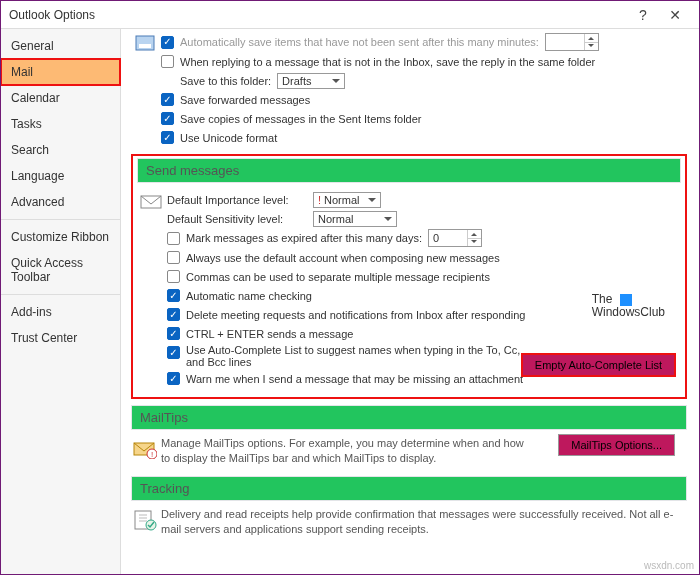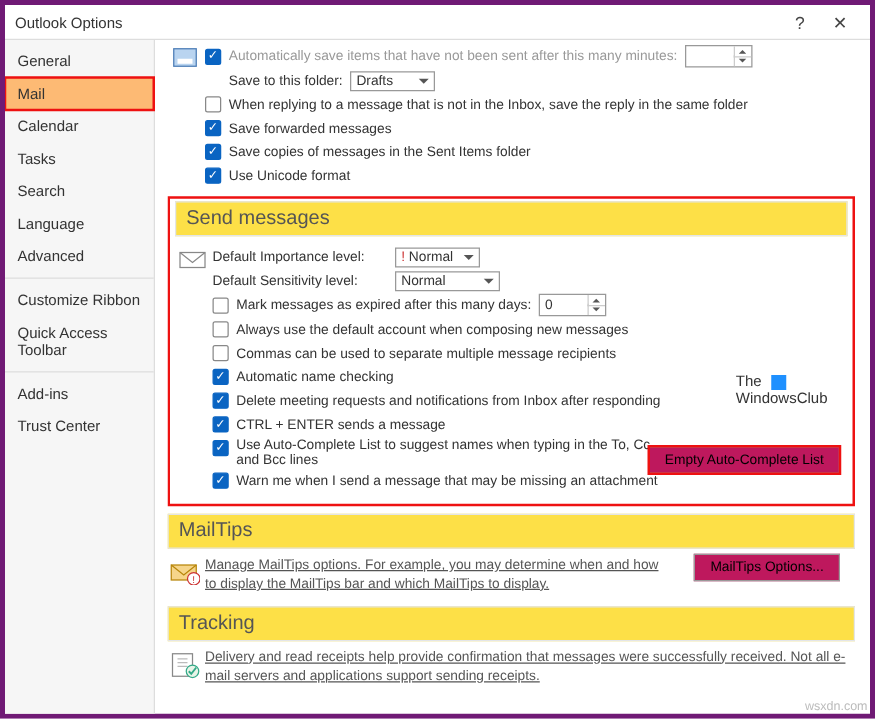--- a/index.html
+++ b/index.html
@@ -1,33 +1,33 @@
 <!DOCTYPE html>
 <html><head>
 <meta charset="utf-8">
 <style>
 * { box-sizing: border-box; margin: 0; padding: 0; }
 body { font-family: "Segoe UI", Tahoma, sans-serif; font-size: 11px; color: #333; background: #fff; width: 700px; height: 575px; overflow: hidden; }
-.window { width: 700px; height: 575px; border: 4px solid #701a75; display: flex; flex-direction: column; background: #fff; }
+.window { width: 700px; height: 575px; border: 1px solid #701a75; display: flex; flex-direction: column; background: #fff; }
 .titlebar { height: 28px; display: flex; align-items: center; padding: 0 8px; border-bottom: 1px solid #ddd; }
 .titlebar .title { flex: 1; font-size: 12px; }
 .titlebar .tbtn { width: 32px; height: 20px; display: flex; align-items: center; justify-content: center; font-size: 14px; color: #444; }
 .body { flex: 1; display: flex; overflow: hidden; }
 .sidebar { width: 120px; background: #f6f6f6; border-right: 1px solid #ddd; padding: 4px 0; }
 .side-item { padding: 6px 10px; font-size: 12px; color: #333; cursor: pointer; }
 .side-item.selected { background: #fdba74; }
 .side-sep { border-top: 1px solid #ddd; margin: 4px 0; }
 .hl-red { outline: 2px solid #e11; outline-offset: -1px; }
 .main { flex: 1; padding: 2px 12px 6px 10px; display: flex; flex-direction: column; overflow: hidden; }
 .content { flex: 1; overflow: hidden; }
 .chk { width: 13px; height: 13px; border: 1px solid #888; border-radius: 2px; display: inline-flex; align-items: center; justify-content: center; background: #fff; flex-shrink: 0; }
 .chk.checked { background: #0a64c2; border-color: #0a64c2; }
 .chk.checked::after { content: "✓"; color: #fff; font-size: 10px; line-height: 1; }
 .lbl { font-size: 11px; }
-.section-head { background: #fde047; padding: 4px 8px; font-size: 16px; color: #555; margin-top: 6px; border: 1px solid #e3e5e8; }
+.section-head { background: #22c55e; padding: 4px 8px; font-size: 13px; color: #555; margin-top: 6px; border: 1px solid #e3e5e8; }
 .group { padding: 6px 0 4px 0; }
 .select { border: 1px solid #999; padding: 1px 18px 1px 4px; font-size: 11px; background: #fff; position: relative; min-width: 68px; display: inline-block; }
 .select::after { content: ""; position: absolute; right: 4px; top: 50%; margin-top: -2px; border: 4px solid transparent; border-top-color: #555; }
 .spin { border: 1px solid #999; width: 54px; height: 18px; display: inline-flex; align-items: center; padding: 0 16px 0 4px; font-size: 11px; position: relative; }
 .spin .arrow-up, .spin .arrow-down { position: absolute; right: 0; width: 14px; height: 9px; border-left: 1px solid #ccc; display: flex; align-items: center; justify-content: center; }
 .spin .arrow-up { top: 0; border-bottom: 1px solid #ccc; }
 .spin .arrow-down { bottom: 0; }
 .spin .arrow-up::after { content: ""; border: 3px solid transparent; border-bottom-color: #555; position: relative; top: -1px; }
 .spin .arrow-down::after { content: ""; border: 3px solid transparent; border-top-color: #555; position: relative; top: 1px; }
 .btn { border: 1px solid #999; background: #be185d; padding: 4px 12px; font-size: 11px; cursor: pointer; }
@@ -37,21 +37,21 @@
 .line-flex { display: flex; align-items: flex-start; }
 .pad-icon { width: 30px; flex-shrink: 0; display: flex; justify-content: center; padding-top: 2px; }
 .grow { flex: 1; }
 .srow { display: flex; align-items: center; gap: 6px; margin: 2px 0; min-height: 17px; }
 .srow .lbl { padding-left: 0; }
 .empty-btn-wrap { position: absolute; right: 10px; top: 198px; }
 .watermark { position: absolute; right: 16px; top: 104px; text-align: left; font-size: 12px; color: #333; line-height: 1.1; font-family: "Segoe UI", sans-serif; }
 .watermark .sq { display: inline-block; width: 12px; height: 12px; background: #1e90ff; vertical-align: middle; margin-left: 4px; }
 .footer { height: 36px; border-top: 1px solid #ddd; display: flex; justify-content: flex-end; align-items: center; gap: 8px; padding: 0 14px; }
 .truncate-top { color: #999; }
-.desc { font-size: 11px; color: #555; line-height: 1.35; text-decoration: underline; }
+.desc { font-size: 11px; color: #555; line-height: 1.35; }
 svg { display: block; }
 .mailtips-btn-wrap { position: absolute; right: 12px; top: 4px; }
 .rel { position: relative; }
 </style>
 </head>
 <body>
 
 <div class="window">
   <div class="titlebar">
     <div class="title">Outlook Options</div>
@@ -91,28 +91,28 @@
             <div class="srow">
               <span class="chk checked"></span>
               <span class="lbl truncate-top">Automatically save items that have not been sent after this many minutes:</span>
               <span class="spin">
                   <span></span>
                   <span class="arrow-up"></span>
                   <span class="arrow-down"></span>
                 </span>
             </div>
             <div class="srow">
+                <span class="chk"></span>
+                <span class="lbl">When replying to a message that is not in the Inbox, save the reply in the same folder</span>
+              </div>
+            <div class="srow">
               <span style="width:13px"></span>
               <span class="lbl">Save to this folder:</span>
               <span class="select">Drafts</span>
             </div>
-            <div class="srow">
-                <span class="chk"></span>
-                <span class="lbl">When replying to a message that is not in the Inbox, save the reply in the same folder</span>
-              </div>
             <div class="srow">
                 <span class="chk checked"></span>
                 <span class="lbl">Save forwarded messages</span>
               </div>
             <div class="srow">
                 <span class="chk checked"></span>
                 <span class="lbl">Save copies of messages in the Sent Items folder</span>
               </div>
             <div class="srow">
                 <span class="chk checked"></span>

